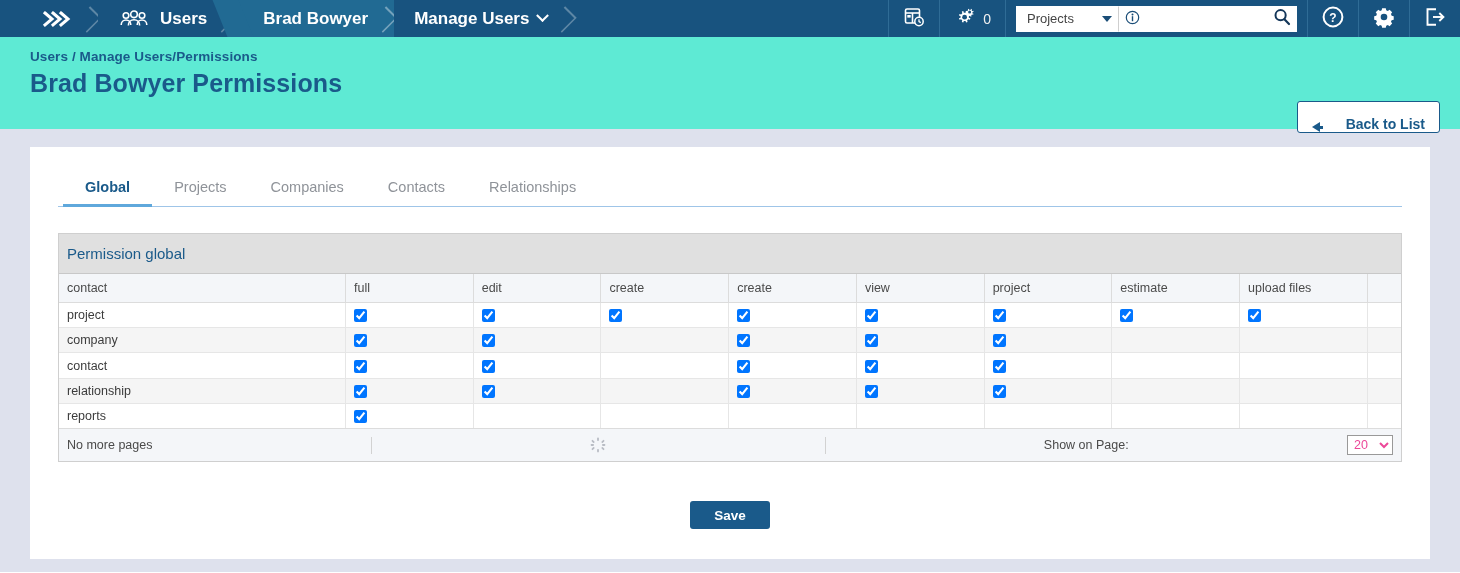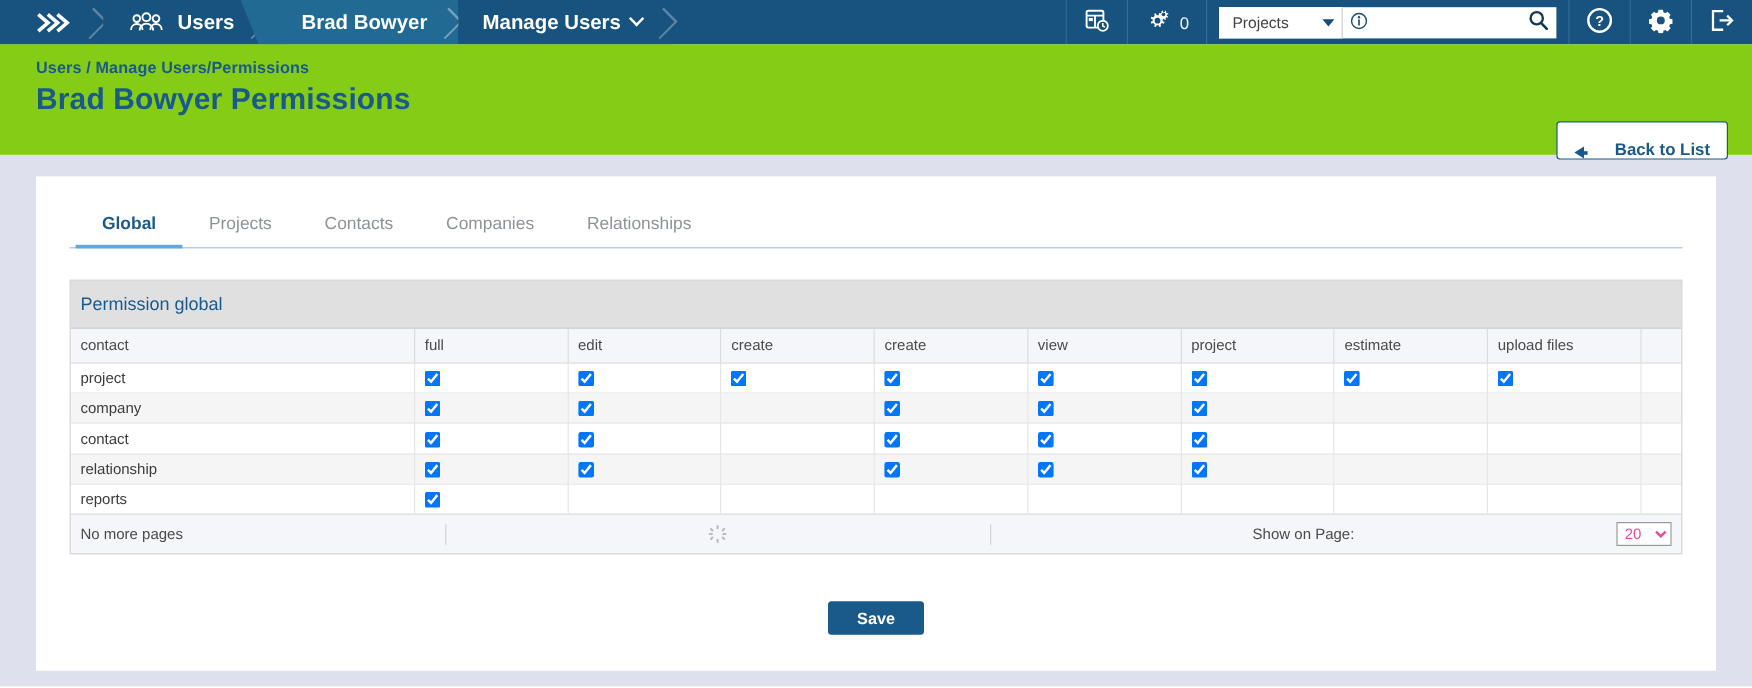--- a/index.html
+++ b/index.html
@@ -16,20 +16,21 @@
 
   
   .topbar {
     position: relative;
     height: 37px;
     background: #1b4f72;
     background: #18537f;
     display: flex;
     align-items: stretch;
     overflow: hidden;
+    padding-left: 12px;
   }
   .topbar-left { display: flex; align-items: stretch; }
   .crumb {
     position: relative;
     display: flex;
     align-items: center;
     padding: 0 26px 0 20px;
     color: #ffffff;
     font-size: 17px;
     font-weight: bold;
@@ -131,21 +132,21 @@
     font-size:13px;
     font-family:"Liberation Sans", sans-serif;
     color:#333;
     min-width: 0;
   }
 
   
   .pagehead {
     position: relative;
     height: 92px;
-    background: #84cc16;
+    background: #5eead4;
     padding: 12px 20px 0 30px;
   }
   .breadcrumb-text {
     color: #1a5a8a;
     font-size: 13.5px;
     font-weight: bold;
     letter-spacing: .1px;
   }
   .page-title {
     color: #1a5a8a;
@@ -457,24 +458,24 @@
   <div class="card">
 
     <div class="tabs">
       <div class="tab active">
         <span>Global</span>
       </div>
       <div class="tab">
         <span>Projects</span>
       </div>
       <div class="tab">
+        <span>Companies</span>
+      </div>
+      <div class="tab">
         <span>Contacts</span>
-      </div>
-      <div class="tab">
-        <span>Companies</span>
       </div>
       <div class="tab">
         <span>Relationships</span>
       </div>
     </div>
 
     <div class="table-wrap">
       <div class="table-title">Permission global</div>
 
       <table class="perm">

